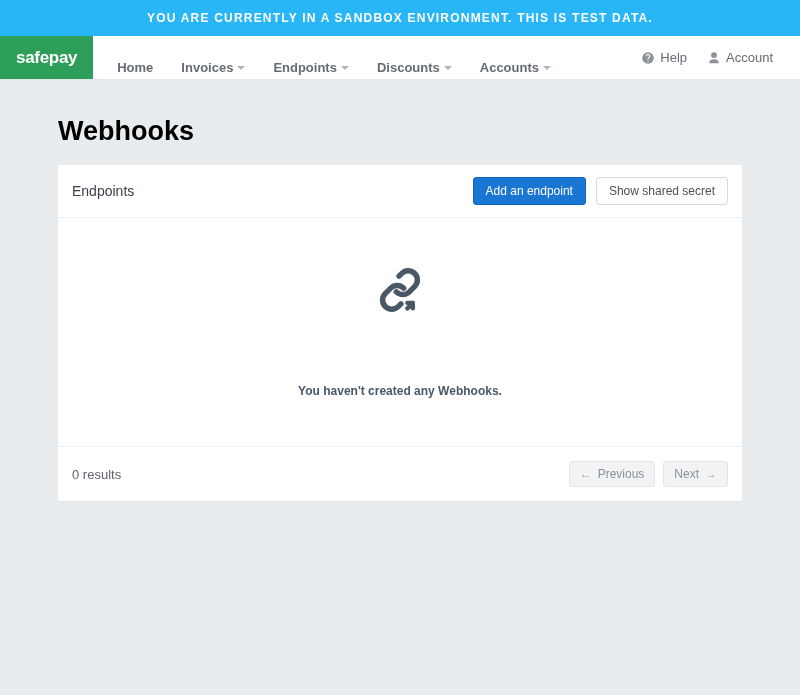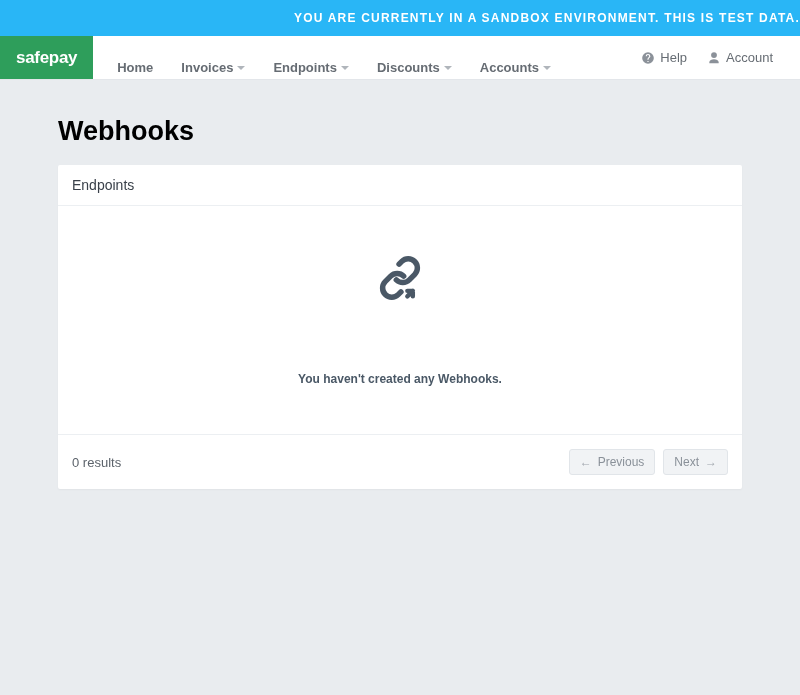--- a/index.html
+++ b/index.html
@@ -6,21 +6,21 @@
   body {
     font-family: -apple-system, BlinkMacSystemFont, "Segoe UI", Helvetica, Arial, sans-serif;
     background: #e9ecef;
     width: 800px;
     height: 695px;
     overflow: hidden;
   }
   .sandbox-banner {
     background: #29b6f6;
     color: #fff;
-    text-align: right;
+    text-align: center;
     font-size: 12px;
     font-weight: 700;
     letter-spacing: 1.2px;
     padding: 11px 0;
   }
   .topnav {
     background: #fff;
     display: flex;
     align-items: stretch;
     height: 44px;
@@ -239,20 +239,24 @@
     </div>
   </div>
 </div>
 
 <div class="page">
   <h1 class="page-title">Webhooks</h1>
 
   <div class="card">
     <div class="card-header">
       <div class="card-header-title">Endpoints</div>
+      <div class="card-header-actions">
+        <button class="btn btn-primary">Add an endpoint</button>
+        <button class="btn btn-default">Show shared secret</button>
+      </div>
     </div>
 
     <div class="card-body">
       <span class="empty-icon">
         <svg viewBox="0 0 24 24">
           <path d="M10 13a5 5 0 007.07 0l3-3a5 5 0 00-7.07-7.07l-1.5 1.5"></path>
           <path d="M14 11a5 5 0 00-7.07 0l-3 3a5 5 0 007.07 7.07l1.5-1.5"></path>
           <path d="M16 22l3-3M19 22v-3h-3" stroke-width="2.4"></path>
         </svg>
       </span>

